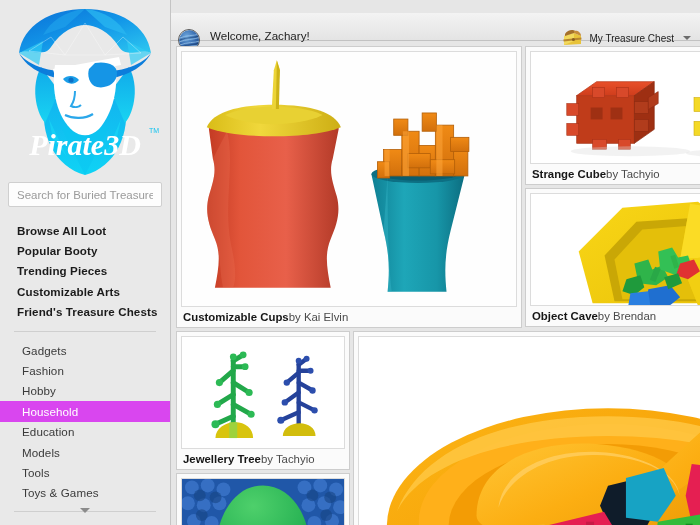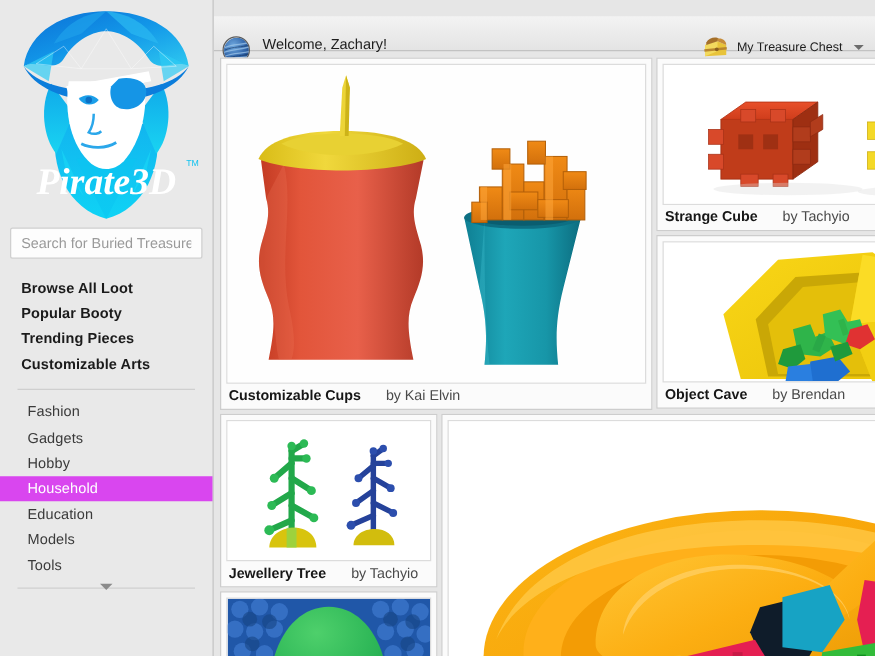--- a/index.html
+++ b/index.html
@@ -145,21 +145,21 @@
   .card .thumb.nogap { margin: 4px; }
   .caption {
     flex: 0 0 20px;
     display: flex; align-items: center;
     padding-left: 6px;
     font-size: 11.4px;
     white-space: nowrap;
     overflow: hidden;
   }
   .caption .t { font-weight: 700; color: #161616; }
-  .caption .by { color: #4a4a4a; margin-left: 20px; }
+  .caption .by { color: #4a4a4a; margin-left: 0; }
 
   .thumb svg, .thumb .scene { position: absolute; inset: 0; width: 100%; height: 100%; }
 
   
   #card-cups      { left: 5px;   top: 5px;   width: 346px; height: 282px; }
   #card-cube      { left: 354px; top: 5px;   width: 340px; height: 139px; }
   #card-cave      { left: 354px; top: 147px; width: 340px; height: 139px; }
   #card-tree      { left: 5px;   top: 290px; width: 174px; height: 139px; }
   #card-skull     { left: 5px;   top: 432px; width: 174px; height: 100px; }
   #card-bowl      { left: 182px; top: 290px; width: 512px; height: 242px; }
@@ -236,45 +236,51 @@
       </div>
       <div class="nav-item">
         <span>Popular Booty</span>
       </div>
       <div class="nav-item">
         <span>Trending Pieces</span>
       </div>
       <div class="nav-item">
         <span>Customizable Arts</span>
       </div>
+      <div class="nav-item">
+        <span>Friend's Treasure Chests</span>
+      </div>
     </div>
 
     <div class="divider"></div>
 
     <div class="nav-categories">
       <div class="nav-item cat">
+        <span>Gadgets</span>
+      </div>
+      <div class="nav-item cat">
         <span>Fashion</span>
-      </div>
-      <div class="nav-item cat">
-        <span>Gadgets</span>
       </div>
       <div class="nav-item cat">
         <span>Hobby</span>
       </div>
       <div class="nav-item cat selected">
         <span>Household</span>
       </div>
       <div class="nav-item cat">
         <span>Education</span>
       </div>
       <div class="nav-item cat">
         <span>Models</span>
       </div>
       <div class="nav-item cat">
         <span>Tools</span>
+      </div>
+      <div class="nav-item cat">
+        <span>Toys &amp; Games</span>
       </div>
     </div>
 
     <div class="scroll-divider">
       <div class="scroll-chevron"></div>
     </div>
   </div>
 
   <div class="main">
 

